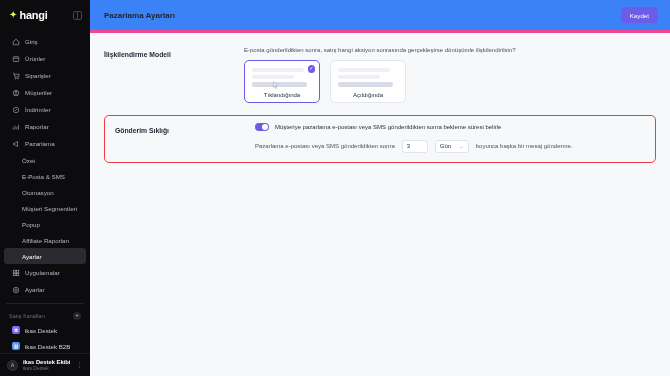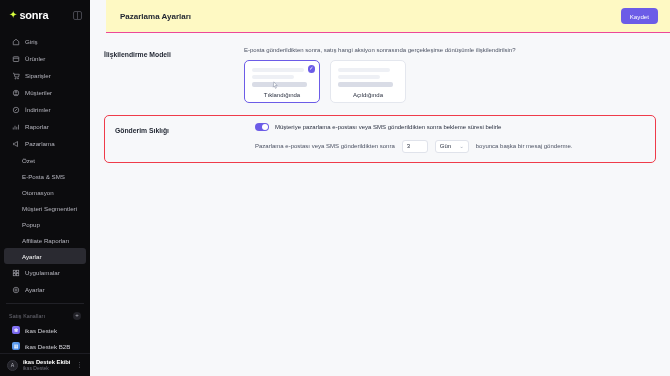--- a/index.html
+++ b/index.html
@@ -87,24 +87,23 @@
     font-size: 5.2px; color: #b6b6bf; flex: 0 0 11px;
   }
   .acct { flex: 1; min-width: 0; }
   .acct-name { font-size: 5.8px; color: #ffffff; font-weight: bold; white-space: nowrap; overflow: hidden; }
   .acct-sub { font-size: 5px; color: #6e6e78; white-space: nowrap; overflow: hidden; }
   .acct-more { color: #6e6e78; font-size: 7px; cursor: pointer; }
 
   
   .main { flex: 1; display: flex; flex-direction: column; background: #f7f8fa; min-width: 0; }
   .topbar {
-    height: 33px; background: #fef9c3; border-bottom: 1px solid #ec4899;
+    height: 33px; background: #3b82f6; border-bottom: 3px solid #ec4899;
     display: flex; align-items: center; justify-content: space-between;
     padding: 0 12px 0 14px;
-    margin-left: 16px;
   }
   .page-title { font-size: 8px; color: #1f2430; font-weight: bold; }
   .btn-save {
     background: #6c5ce7; color: #fff; font-size: 6.2px;
     border: none; border-radius: 4px; padding: 4.5px 9px; cursor: pointer;
     font-family: inherit;
   }
   .content { flex: 1; padding: 10px 14px 0 14px; overflow: hidden; }
 
   .section { display: flex; align-items: flex-start; padding: 4px 0 10px 0; }
@@ -166,21 +165,21 @@
 </style>
 </head>
 <body>
 
 <div class="app">
 
   <aside class="sidebar">
     <div class="sb-top">
       <div class="brand">
         <span class="brand-mark">✦</span>
-        <span class="brand-text">sonra</span>
+        <span class="brand-text">hangi</span>
       </div>
       <div class="collapse-btn"></div>
     </div>
 
     <div class="sb-scroll">
       <div class="nav-item">
         <span class="ico">
             <svg viewBox="0 0 16 16" fill="none" stroke="#b6b6bf" stroke-width="1.4">
               <path d="M2.5 7L8 2.5 13.5 7v6.5h-11z"></path>
             </svg>

